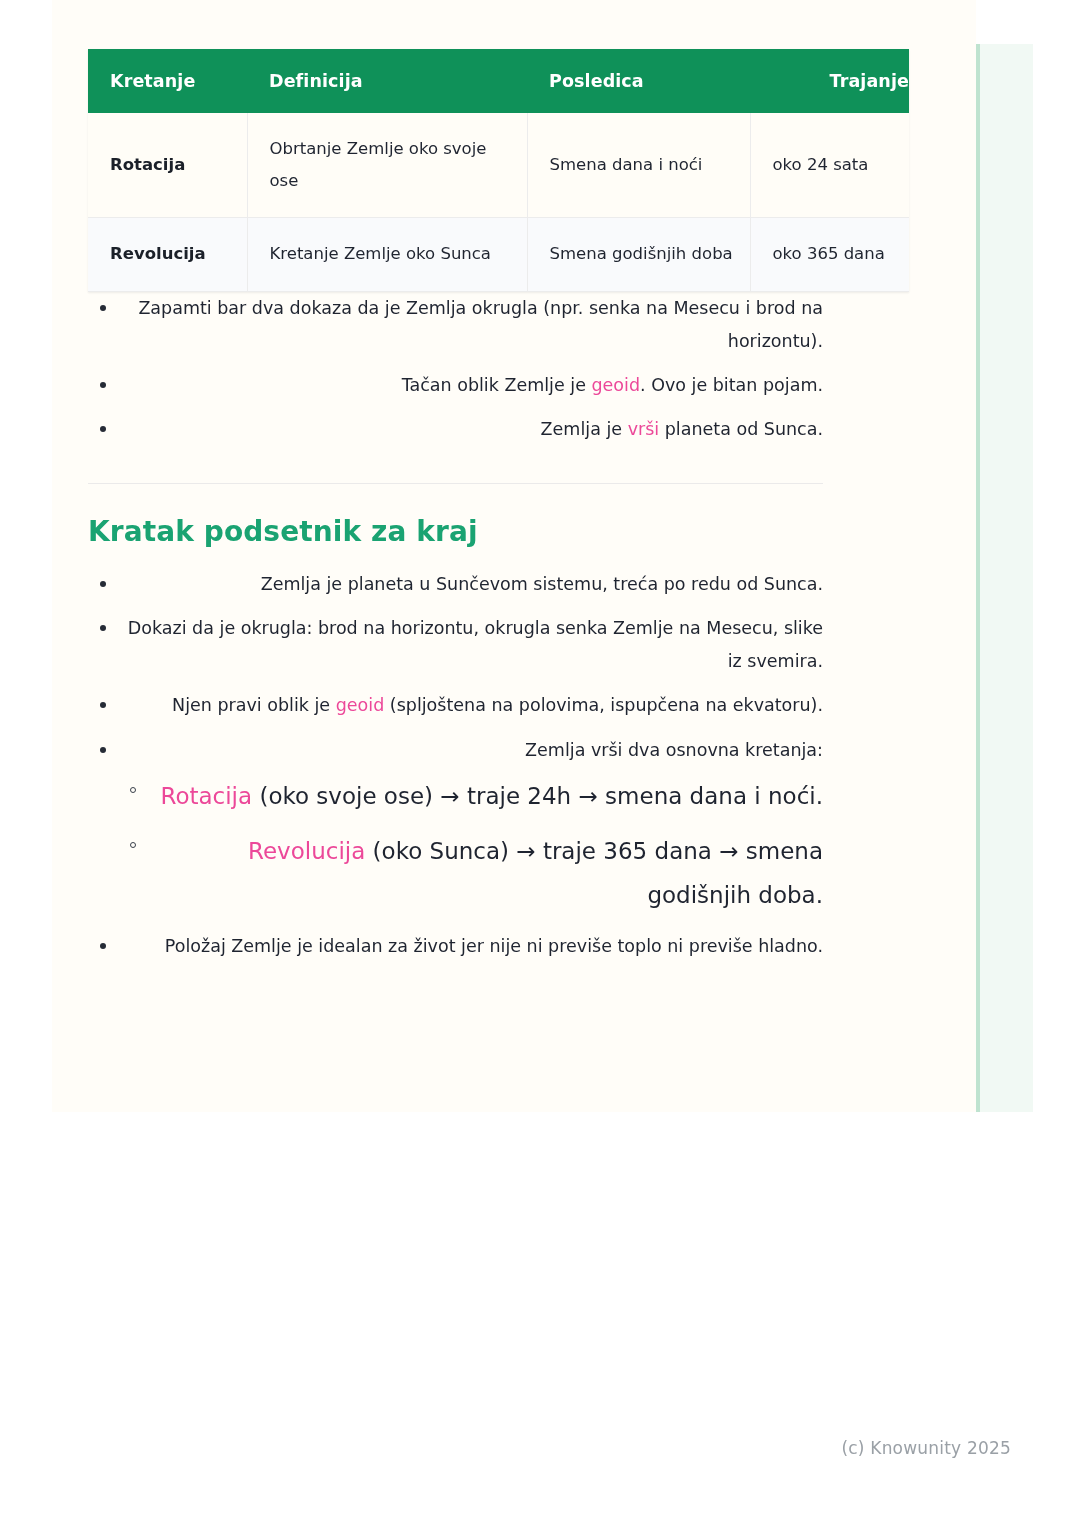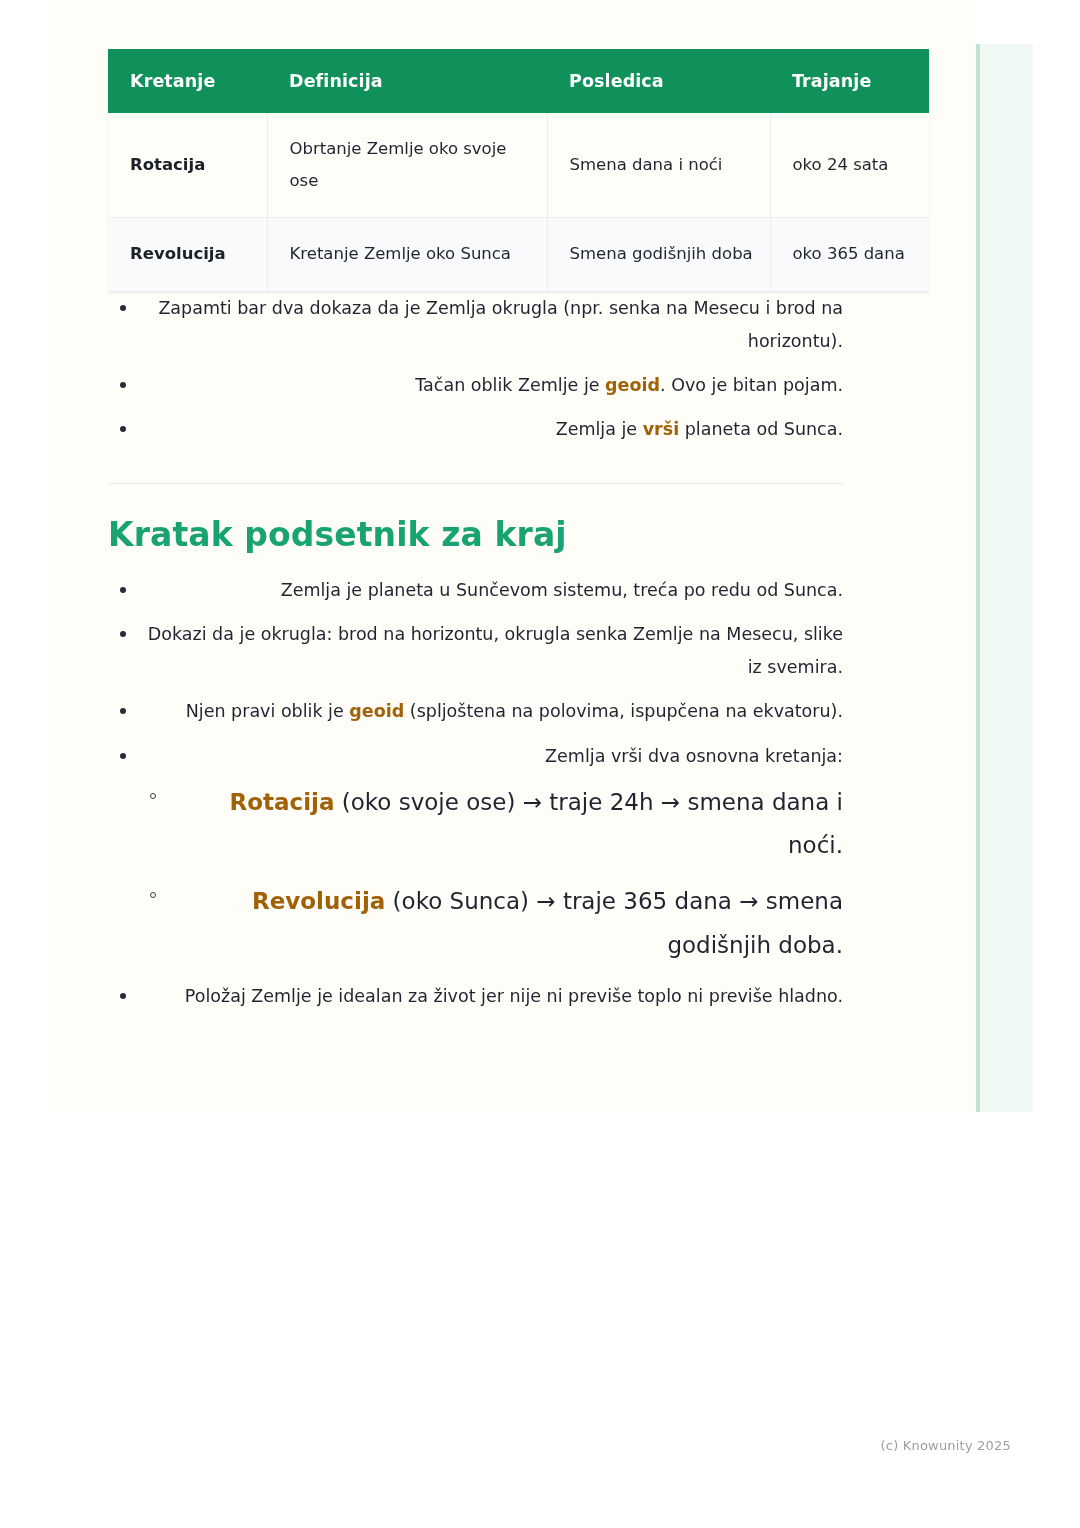--- a/index.html
+++ b/index.html
@@ -46,21 +46,21 @@
     left: 976px;
     top: 44px;
     width: 4px;
     height: 1068px;
     background: #bfe3d0;
   }
 
   
   #doc {
     position: absolute;
-    left: 108px;
+    left: 88px;
     top: 0px;
     width: 735px;
   }
 
   
   .tbl-wrap {
     margin-top: 49px;
   }
   table.info-table {
     width: 733px;
@@ -74,21 +74,21 @@
     font-size: 17.5px;
     font-weight: bold;
     text-align: left;
     padding: 22px 0 22px 22px;
     letter-spacing: 0.1px;
     border: none;
   }
   table.info-table th.c1 { width: 137px; }
   table.info-table th.c2 { width: 258px; }
   table.info-table th.c3 { width: 201px; }
-  table.info-table th.c4 { width: 137px; }
+  table.info-table th.c4 { width: 137px; text-align: right; }
 
   table.info-table td {
     font-size: 16.5px;
     color: #1f2430;
     padding: 20px 14px 20px 22px;
     vertical-align: middle;
     line-height: 1.95;
     border-right: 1px solid #ececec;
     border-bottom: 1px solid #ececec;
   }
@@ -148,47 +148,47 @@
     width: 6px;
     height: 6px;
     border-radius: 50%;
     border: 1.6px solid #3a404b;
     background: transparent;
     box-sizing: border-box;
   }
 
   .list-first { margin-top: 31px; }
 
-  b, strong { font-weight: bold; color: #a16207; }
+  b, strong { font-weight: normal; color: #ec4899; }
 
   
   hr.doc-rule {
     border: none;
     border-top: 1px solid #ebeaea;
     margin: 36px 0 0 0;
     width: 735px;
   }
 
   
   h2.section-heading {
     color: #1aa372;
-    font-size: 33px;
+    font-size: 28px;
     font-weight: bold;
     margin: 31px 0 20px 0;
     letter-spacing: 0.1px;
   }
 
   
   #footer-copyright {
     position: absolute;
     left: 0;
     top: 1438px;
     width: 1011px;
     text-align: right;
-    font-size: 13px;
+    font-size: 17px;
     color: #9aa0a6;
     letter-spacing: 0.2px;
   }
 </style>
 </head>
 <body>
 
 <div id="page">
 
   <div id="content-sheet"></div>

